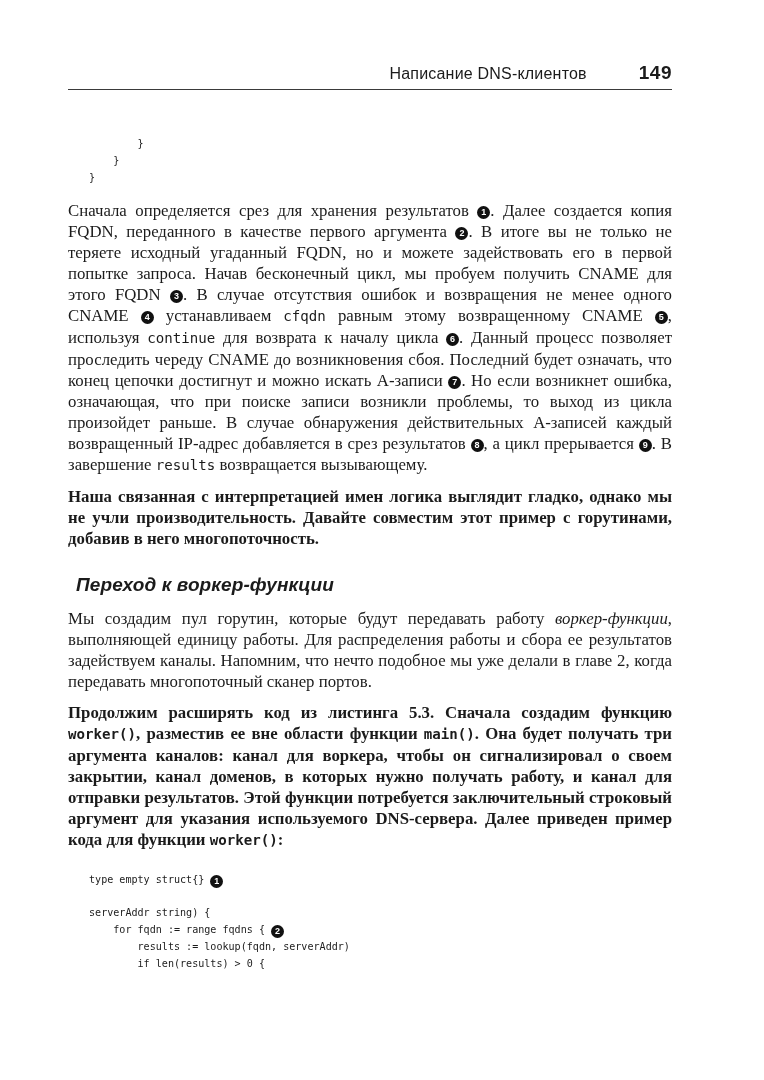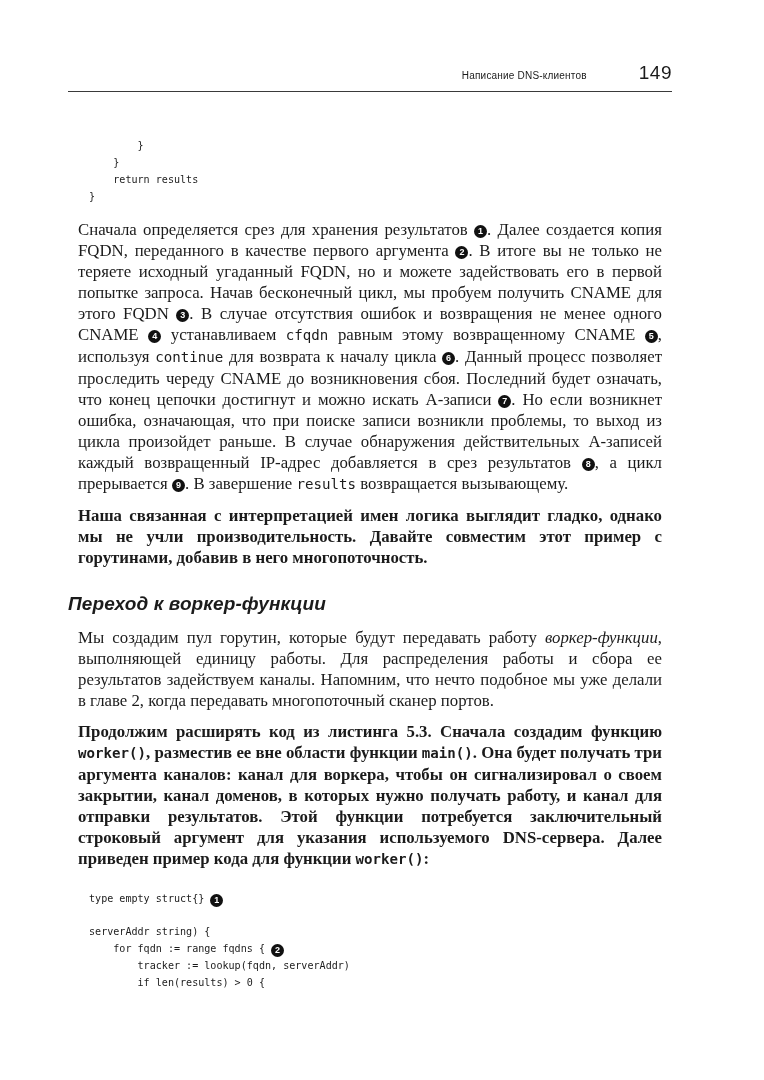--- a/index.html
+++ b/index.html
@@ -16,50 +16,50 @@
     padding:64px 92px 0 68px;
     color:var(--text);
     font-family:"Liberation Serif","DejaVu Serif",serif;
   }
   
   .running-head{
     display:flex;justify-content:flex-end;align-items:baseline;gap:52px;
     font-family:"Liberation Sans","DejaVu Sans",sans-serif;
     line-height:18px;
   }
-  .rh-title{font-size:10px;letter-spacing:.2px;margin-left:32px;}
-  .rh-num{font-size:19px;font-weight:normal;letter-spacing:.5px;text-align:right;}
+  .rh-title{font-size:16px;letter-spacing:.2px;margin-left:32px;}
+  .rh-num{font-size:19px;font-weight:bold;letter-spacing:.5px;text-align:right;}
   .rule{border-bottom:1.6px solid var(--rule);margin-top:6px;}
 
   
   .code-block{
     font-family:"DejaVu Sans Mono","Liberation Mono",monospace;
     font-size:12px;line-height:16px;color:var(--text);
     margin-left:21px;
   }
   .code-top{margin-top:45px;}
   .code-bottom{margin-top:20px;}
   .code-line{white-space:pre;min-height:16px;}
 
   
   .body-par{
-    margin:10px;text-align:justify;
+    margin:0;text-align:justify;
     font-size:16.8px;line-height:21px;
   }
   .par-first{margin-top:14px;}
   .par-gap{margin-top:10px;font-weight:bold;}
   .seg-code{font-family:"DejaVu Sans Mono","Liberation Mono",monospace;font-size:0.84em;}
   .seg-em{font-style:italic;}
 
   
   .section-heading{
     font-family:"Liberation Sans","DejaVu Sans",sans-serif;
     font-weight:bold;font-style:italic;
     font-size:19px;line-height:22px;
-    margin:25px 0 12px 0;letter-spacing:.1px;
+    margin:25px 0 12px 8px;letter-spacing:.1px;
   }
 
   
   .badge{
     display:inline-block;width:13px;height:13px;border-radius:50%;
     background:var(--badge-bg);color:var(--badge-fg);
     font-family:"Liberation Sans","DejaVu Sans",sans-serif;
     font-size:9px;font-weight:bold;line-height:13px;text-align:center;
     vertical-align:0px;transform:translateY(-1px);
   }
@@ -72,36 +72,35 @@
 
   <header class="running-head">
     <span class="rh-title">Написание DNS-клиентов</span>
     <span class="rh-num">149</span>
   </header>
   <div class="rule"></div>
 
   <div class="code-block code-top">
       <div class="code-line"><span class="seg-code">        }</span></div>
       <div class="code-line"><span class="seg-code">    }</span></div>
-      <div class="code-line"><span class="seg-code">    return results</span></div>
       <div class="code-line"><span class="seg-code">}</span></div>
     </div>
 
   <p class="body-par par-first"><span class="seg-text">Сначала определяется срез для хранения результатов </span><span class="badge">1</span><span class="seg-text">. Далее создается копия FQDN, переданного в качестве первого аргумента </span><span class="badge">2</span><span class="seg-text">. В итоге вы не только не теряете исходный угаданный FQDN, но и можете задействовать его в первой попытке запроса. Начав бесконечный цикл, мы пробуем получить CNAME для этого FQDN </span><span class="badge">3</span><span class="seg-text">. В случае отсутствия ошибок и возвращения не менее одного CNAME </span><span class="badge">4</span><span class="seg-text"> устанавливаем </span><span class="seg-code">cfqdn</span><span class="seg-text"> равным этому возвращенному CNAME </span><span class="badge">5</span><span class="seg-text">, используя </span><span class="seg-code">continue</span><span class="seg-text"> для возврата к началу цикла </span><span class="badge">6</span><span class="seg-text">. Данный процесс позволяет проследить череду CNAME до возникновения сбоя. Последний будет означать, что конец цепочки достигнут и можно искать A-записи </span><span class="badge">7</span><span class="seg-text">. Но если возникнет ошибка, означающая, что при поиске записи возникли проблемы, то выход из цикла произойдет раньше. В случае обнаружения действительных A-записей каждый возвращенный IP-адрес добавляется в срез результатов </span><span class="badge">8</span><span class="seg-text">, а цикл прерывается </span><span class="badge">9</span><span class="seg-text">. В завершение </span><span class="seg-code">results</span><span class="seg-text"> возвращается вызывающему.</span></p>
 
   <p class="body-par par-gap"><span class="seg-text">Наша связанная с интерпретацией имен логика выглядит гладко, однако мы не учли производительность. Давайте совместим этот пример с горутинами, добавив в него многопоточность.</span></p>
 
   <h2 class="section-heading">Переход к воркер-функции</h2>
 
   <p class="body-par"><span class="seg-text">Мы создадим пул горутин, которые будут передавать работу </span><span class="seg-em">воркер-функции</span><span class="seg-text">, выполняющей единицу работы. Для распределения работы и сбора ее результатов задействуем каналы. Напомним, что нечто подобное мы уже делали в главе 2, когда передавать многопоточный сканер портов.</span></p>
 
   <p class="body-par par-gap"><span class="seg-text">Продолжим расширять код из листинга 5.3. Сначала создадим функцию </span><span class="seg-code">worker()</span><span class="seg-text">, разместив ее вне области функции </span><span class="seg-code">main()</span><span class="seg-text">. Она будет получать три аргумента каналов: канал для воркера, чтобы он сигнализировал о своем закрытии, канал доменов, в которых нужно получать работу, и канал для отправки результатов. Этой функции потребуется заключительный строковый аргумент для указания используемого DNS-сервера. Далее приведен пример кода для функции </span><span class="seg-code">worker()</span><span class="seg-text">:</span></p>
 
   <div class="code-block code-bottom">
       <div class="code-line"><span class="seg-code">type empty struct{} </span><span class="badge">1</span></div>
       <div class="code-line"></div>
       <div class="code-line"><span class="seg-code">serverAddr string) {</span></div>
       <div class="code-line"><span class="seg-code">    for fqdn := range fqdns { </span><span class="badge">2</span></div>
-      <div class="code-line"><span class="seg-code">        tracker := lookup(fqdn, serverAddr)</span></div>
+      <div class="code-line"><span class="seg-code">        results := lookup(fqdn, serverAddr)</span></div>
       <div class="code-line"><span class="seg-code">        if len(results) &gt; 0 {</span></div>
     </div>
 
 </div>
 
 </body></html>

